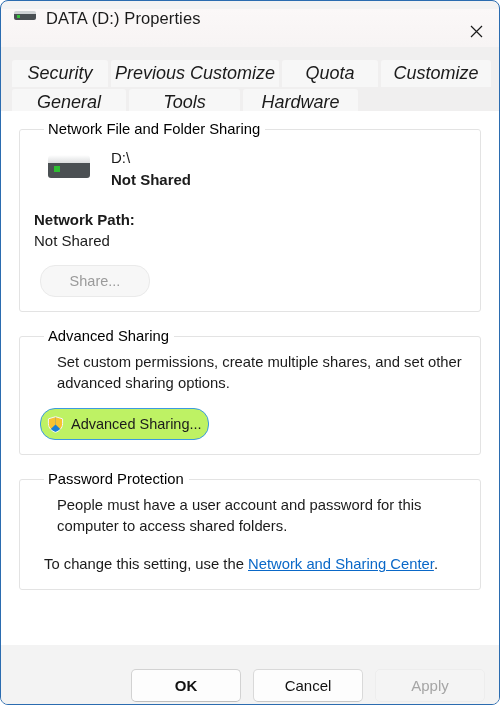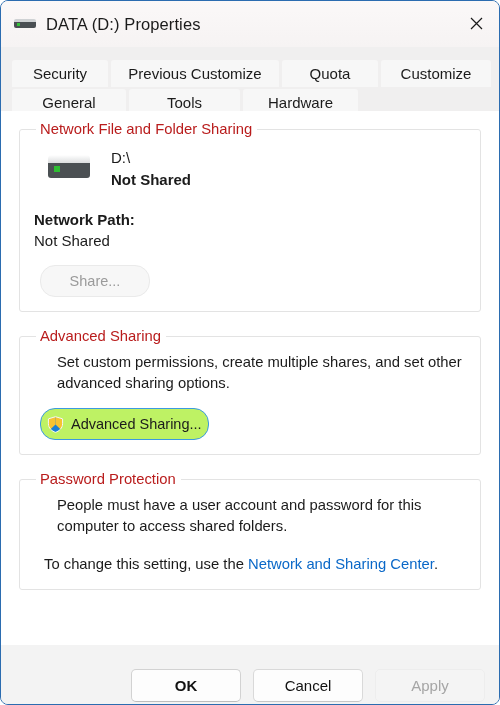--- a/index.html
+++ b/index.html
@@ -19,26 +19,25 @@
     box-sizing: border-box;
     border: 1px solid #2b6cb0;
     border-radius: 8px;
     background: #f3f3f3;
     overflow: hidden;
   }
 
   
   .titlebar {
     position: absolute;
-    left: 0; top: 0;
+    left: 0; top: 8px;
     width: 100%;
     height: 46px;
     background: linear-gradient(to bottom, #fbf8f8 0%, #f6f3f3 100%);
     display: flex;
-    align-items: center;
   }
   .title-icon {
     margin-left: 13px;
     width: 22px;
     height: 14px;
     position: relative;
     flex: 0 0 auto;
   }
   .title-icon .top {
     position: absolute;
@@ -96,26 +95,27 @@
     gap: 3px;
   }
   .tabrow.row1 { top: 13px; }
   .tabrow.row2 { top: 42px; }
   .tab {
     background: #f7f7f7;
     border-radius: 3px 3px 0 0;
     display: flex;
     align-items: center;
     justify-content: center;
-    font-size: 15px;
+    font-size: 18px;
     color: #1b1b1b;
     white-space: nowrap;
     cursor: default;
     height: 27px;
     box-sizing: border-box;
+    font-style: italic;
   }
   .tab.active {
     background: #ffffff;
     height: 30px;
     margin-top: -1px;
   }
 
   
   .row1 .t0 { flex: 0 0 96px; }
   .row1 .t1 { flex: 0 0 168px; }
@@ -140,23 +140,23 @@
 
   fieldset.group {
     border: 1px solid #e3e3e3;
     border-radius: 3px;
     margin: 0 0 16px 0;
     padding: 0 14px 14px 14px;
     box-sizing: border-box;
   }
   fieldset.group > legend {
     font-size: 14.8px;
-    color: #b91c1c;
+    color: #000000;
     padding: 0 5px 0 4px;
-    margin-left: 2px;
+    margin-left: 10px;
   }
 
   
   .share-row {
     display: flex;
     align-items: flex-start;
     margin-top: 8px;
   }
   .drive-icon {
     position: relative;
@@ -251,20 +251,21 @@
   .para {
     font-size: 14.8px;
     color: #1b1b1b;
     line-height: 21px;
     margin-top: 8px;
     margin-left: 23px;
   }
   .para.indent { margin-top: 17px; margin-left: 10px; }
   .link {
     color: #0a68c8;
+    text-decoration: underline;
     cursor: pointer;
   }
 
   
   .footer {
     position: absolute;
     left: 0; bottom: 0;
     width: 100%;
     height: 59px;
     background: #f3f3f3;

